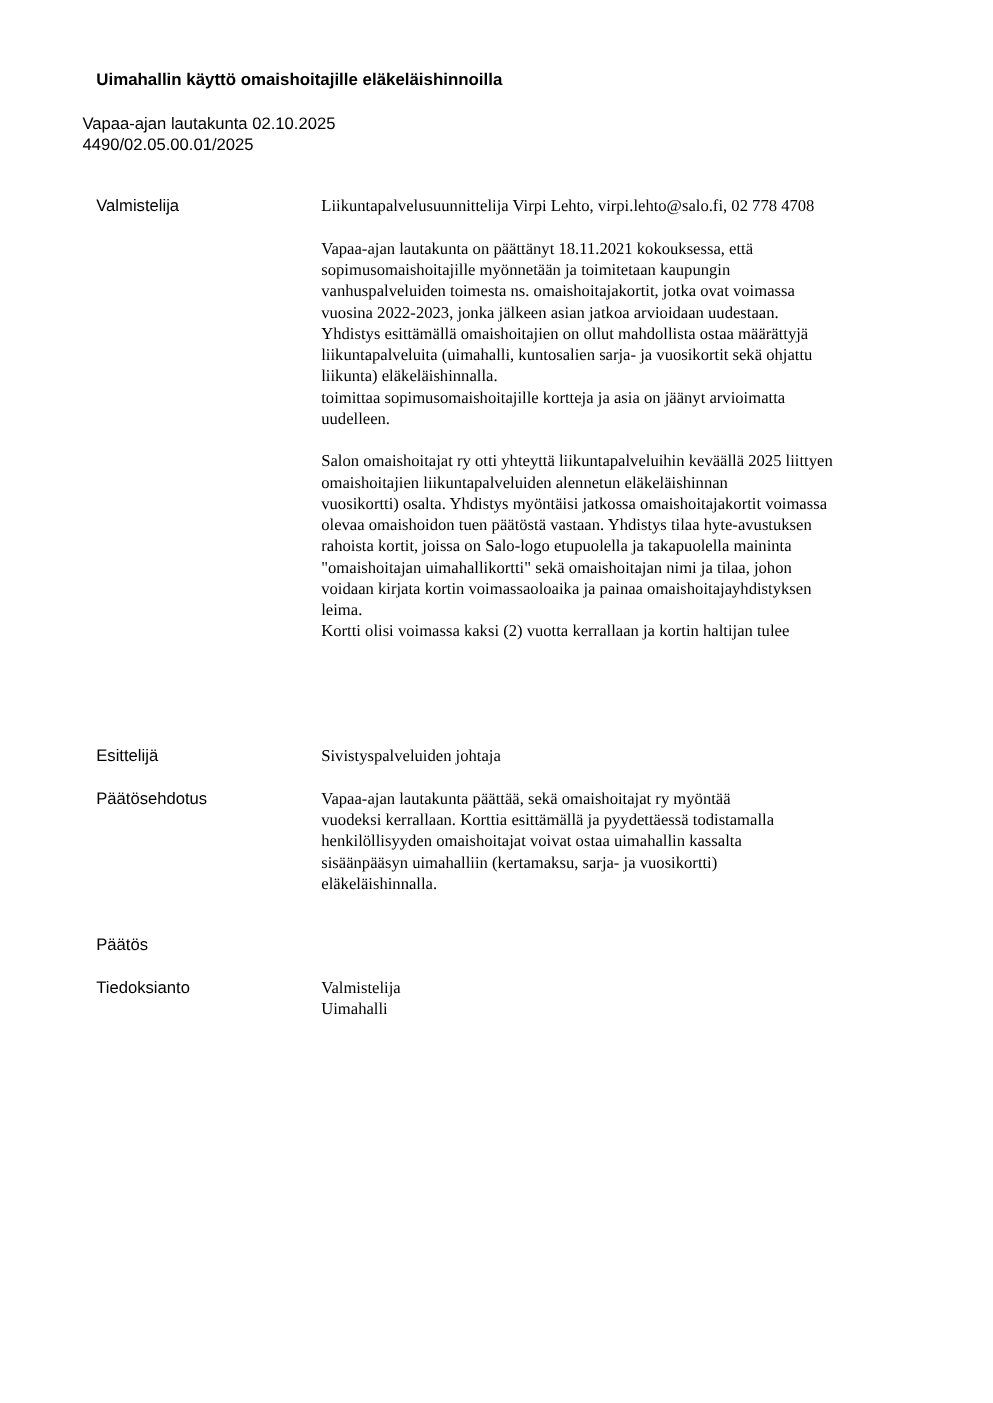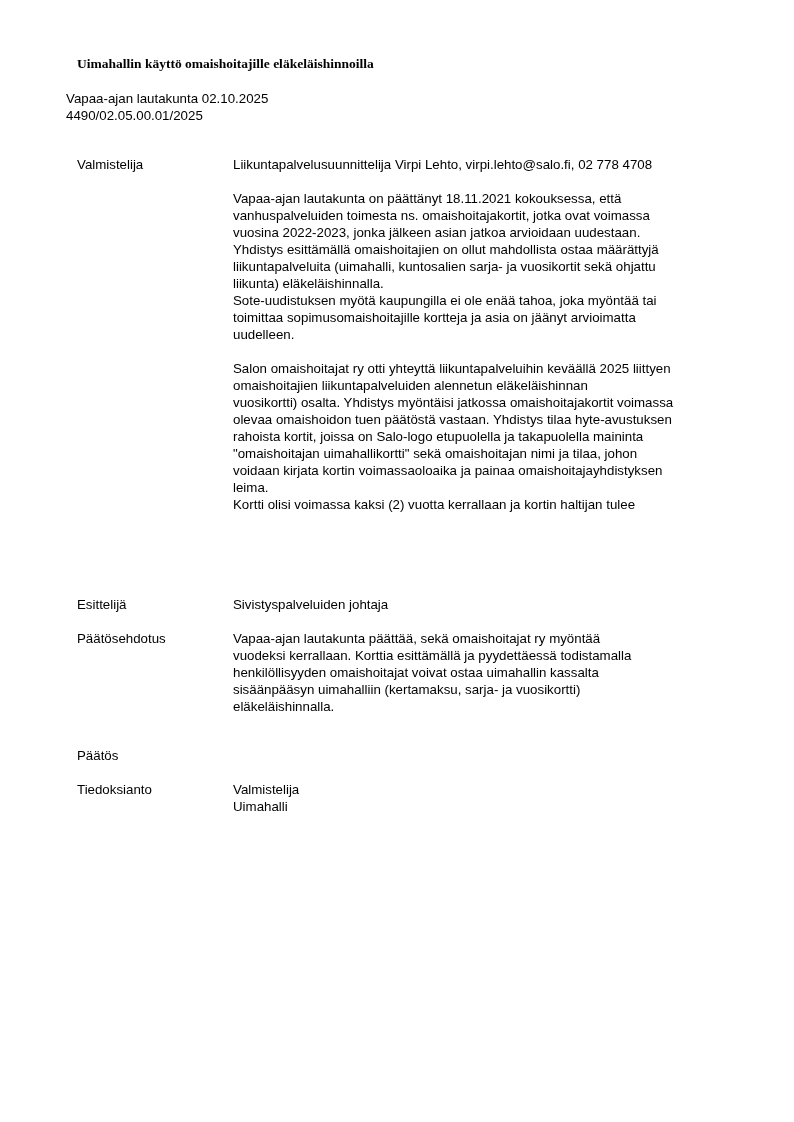--- a/index.html
+++ b/index.html
@@ -1,22 +1,22 @@
 <!DOCTYPE html>
 <html><head>
 <meta charset="utf-8">
 <style>
   html, body { margin: 0; padding: 0; background: #ffffff; }
   body { width: 794px; height: 1122px; position: relative; overflow: hidden;
          font-family: "Liberation Sans", sans-serif; color: #000; font-size: 13.3px; }
-  .title { position: absolute; left: 77px; top: 56px; font-weight: bold; font-size: 13.5px; font-family: Liberation Serif, serif; }
+  .title { position: absolute; left: 77px; top: 56px; font-weight: bold; font-size: 13.5px; }
   .meta { position: absolute; left: 66px; top: 90px; line-height: 17px; }
   .row { position: absolute; left: 77px; width: 660px; }
   .label { position: absolute; left: 0; top: 0; line-height: 17px; }
-  .content { position: absolute; left: 156px; top: 0; width: 470px; line-height: 17px; }
+  .content { position: absolute; left: 180px; top: 0; width: 470px; line-height: 17px; font-family: Liberation Serif, serif; }
   .content p { margin: 0; }
   .content .para { margin-bottom: 17px; }
   .line { display: block; white-space: nowrap; }
 </style>
 </head>
 <body>
 
 <div class="title">Uimahallin käyttö omaishoitajille eläkeläishinnoilla</div>
 
 <div class="meta">
@@ -25,26 +25,26 @@
 </div>
 
 <div class="row" style="top:156px;">
   <div class="label">Valmistelija</div>
   <div class="content">
     <p class="para">
       <span class="line">Liikuntapalvelusuunnittelija  Virpi Lehto, virpi.lehto@salo.fi,  02 778 4708</span>
     </p>
     <p class="para">
       <span class="line">Vapaa-ajan  lautakunta on päättänyt 18.11.2021  kokouksessa, että</span>
+      <span class="line">sopimusomaishoitajille myönnetään ja toimitetaan kaupungin</span>
       <span class="line">vanhuspalveluiden  toimesta ns. omaishoitajakortit, jotka ovat voimassa</span>
       <span class="line">vuosina 2022-2023, jonka jälkeen asian jatkoa arvioidaan uudestaan.</span>
       <span class="line">Yhdistys esittämällä omaishoitajien on ollut mahdollista ostaa määrättyjä</span>
       <span class="line">liikuntapalveluita  (uimahalli, kuntosalien sarja- ja vuosikortit sekä ohjattu</span>
       <span class="line">liikunta)  eläkeläishinnalla.</span>
-      <span class="line">Sote-uudistuksen myötä kaupungilla  ei ole enää tahoa, joka myöntää tai</span>
       <span class="line">toimittaa sopimusomaishoitajille kortteja ja asia on jäänyt arvioimatta</span>
       <span class="line">uudelleen.</span>
     </p>
     <p class="para">
       <span class="line">Salon omaishoitajat ry otti yhteyttä liikuntapalveluihin  keväällä 2025 liittyen</span>
       <span class="line">omaishoitajien liikuntapalveluiden  alennetun eläkeläishinnan</span>
       <span class="line">vuosikortti) osalta. Yhdistys myöntäisi jatkossa omaishoitajakortit voimassa</span>
       <span class="line">olevaa omaishoidon tuen päätöstä vastaan. Yhdistys tilaa hyte-avustuksen</span>
       <span class="line">rahoista kortit, joissa on Salo-logo etupuolella ja takapuolella  maininta</span>
       <span class="line">"omaishoitajan uimahallikortti"  sekä omaishoitajan nimi ja tilaa, johon</span>

